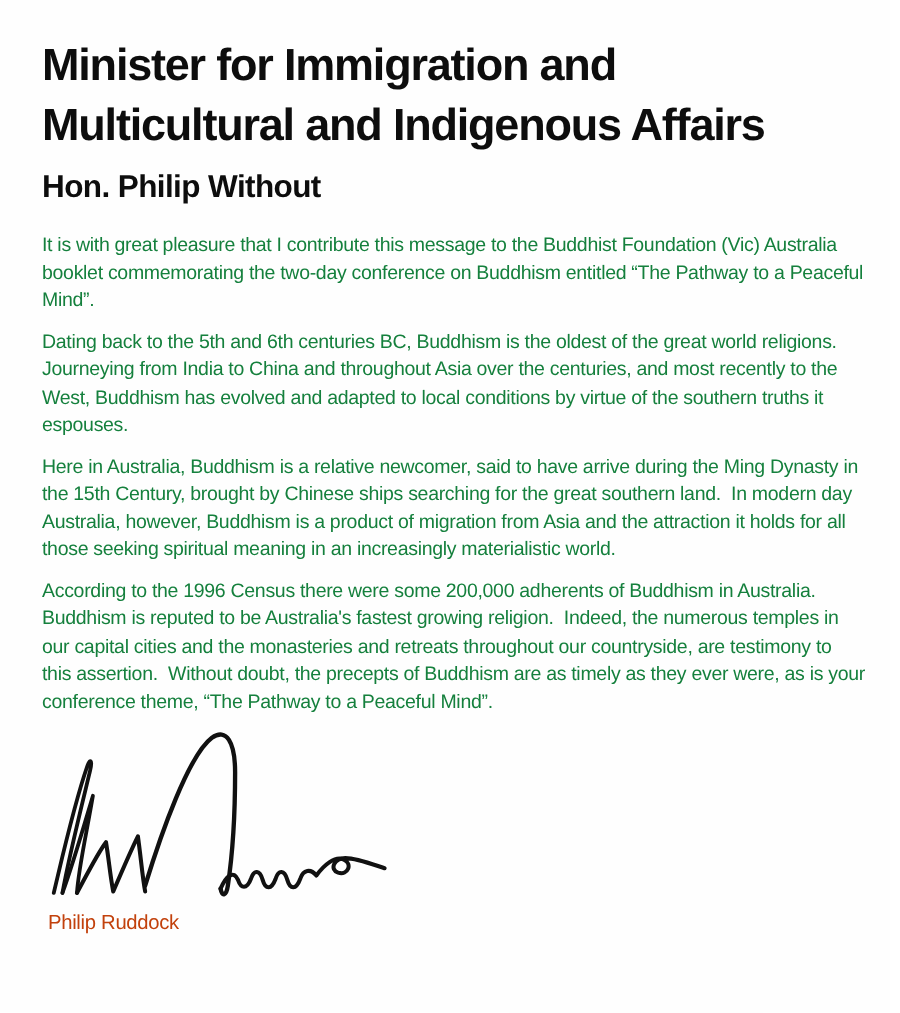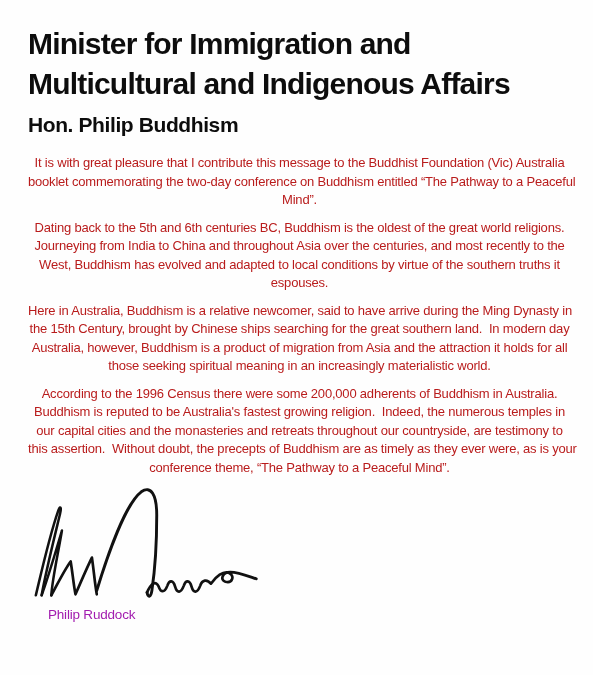--- a/index.html
+++ b/index.html
@@ -32,52 +32,51 @@
     letter-spacing: -0.4px;
     margin-top: 7px;
   }
   .letter-body {
     margin-top: 15px;
   }
   .letter-body p {
     font-size: 13px;
     line-height: 18.5px;
     letter-spacing: -0.2px;
-    color: #b91c1c;
+    color: #15803d;
     white-space: pre;
     margin-bottom: 9px;
-    text-align: center;
   }
   .signature-block {
     margin-top: 3px;
     margin-left: 2px;
   }
   .signature-svg {
     display: block;
     width: 238px;
     height: 118px;
   }
   .signature-caption {
     font-size: 13.5px;
     letter-spacing: -0.2px;
-    color: #a21caf;
+    color: #c2410c;
     margin-top: 3px;
-    margin-left: 18px;
+    margin-left: 2px;
   }
 </style>
 </head>
 <body>
 
 <div class="page">
   <div class="inner">
 
     <header>
       <h1 class="title">Minister for Immigration and
 Multicultural and Indigenous Affairs</h1>
-      <h2 class="author">Hon. Philip Buddhism</h2>
+      <h2 class="author">Hon. Philip Without</h2>
     </header>
 
     <main class="letter-body">
       <p>It is with great pleasure that I contribute this message to the Buddhist Foundation (Vic) Australia
 booklet commemorating the two-day conference on Buddhism entitled “The Pathway to a Peaceful
 Mind”.</p>
       <p>Dating back to the 5th and 6th centuries BC, Buddhism is the oldest of the great world religions.
 Journeying from India to China and throughout Asia over the centuries, and most recently to the
 West, Buddhism has evolved and adapted to local conditions by virtue of the southern truths it
 espouses.</p>

